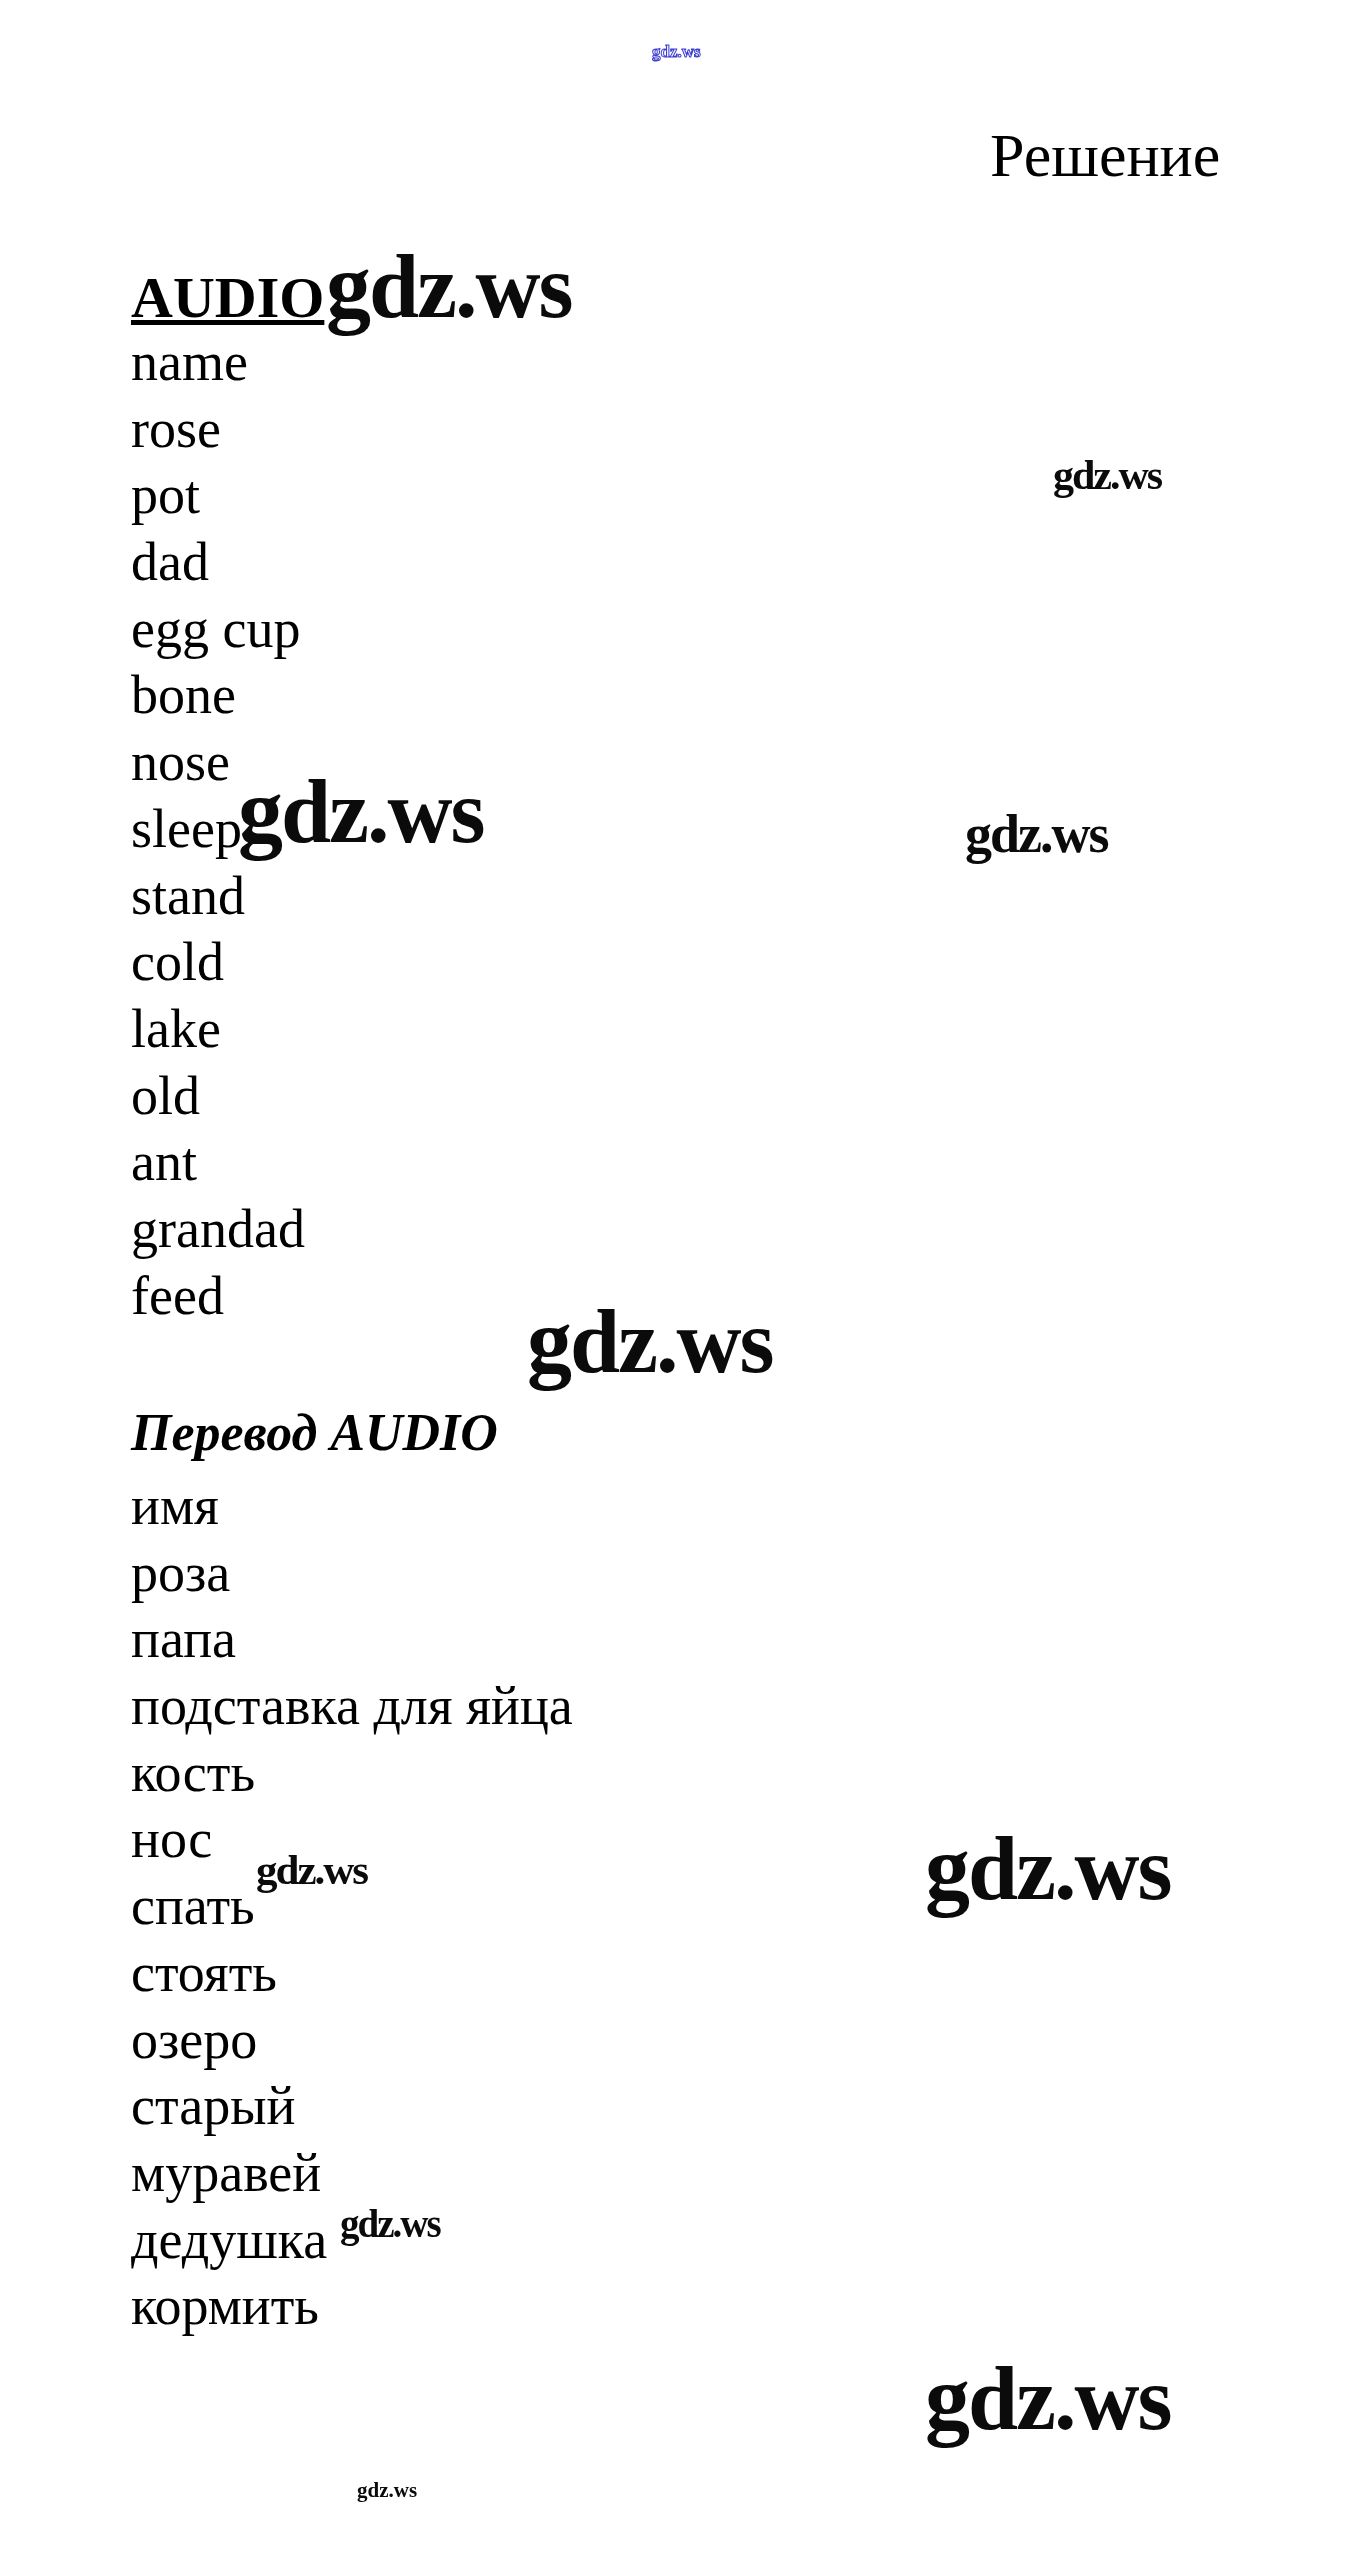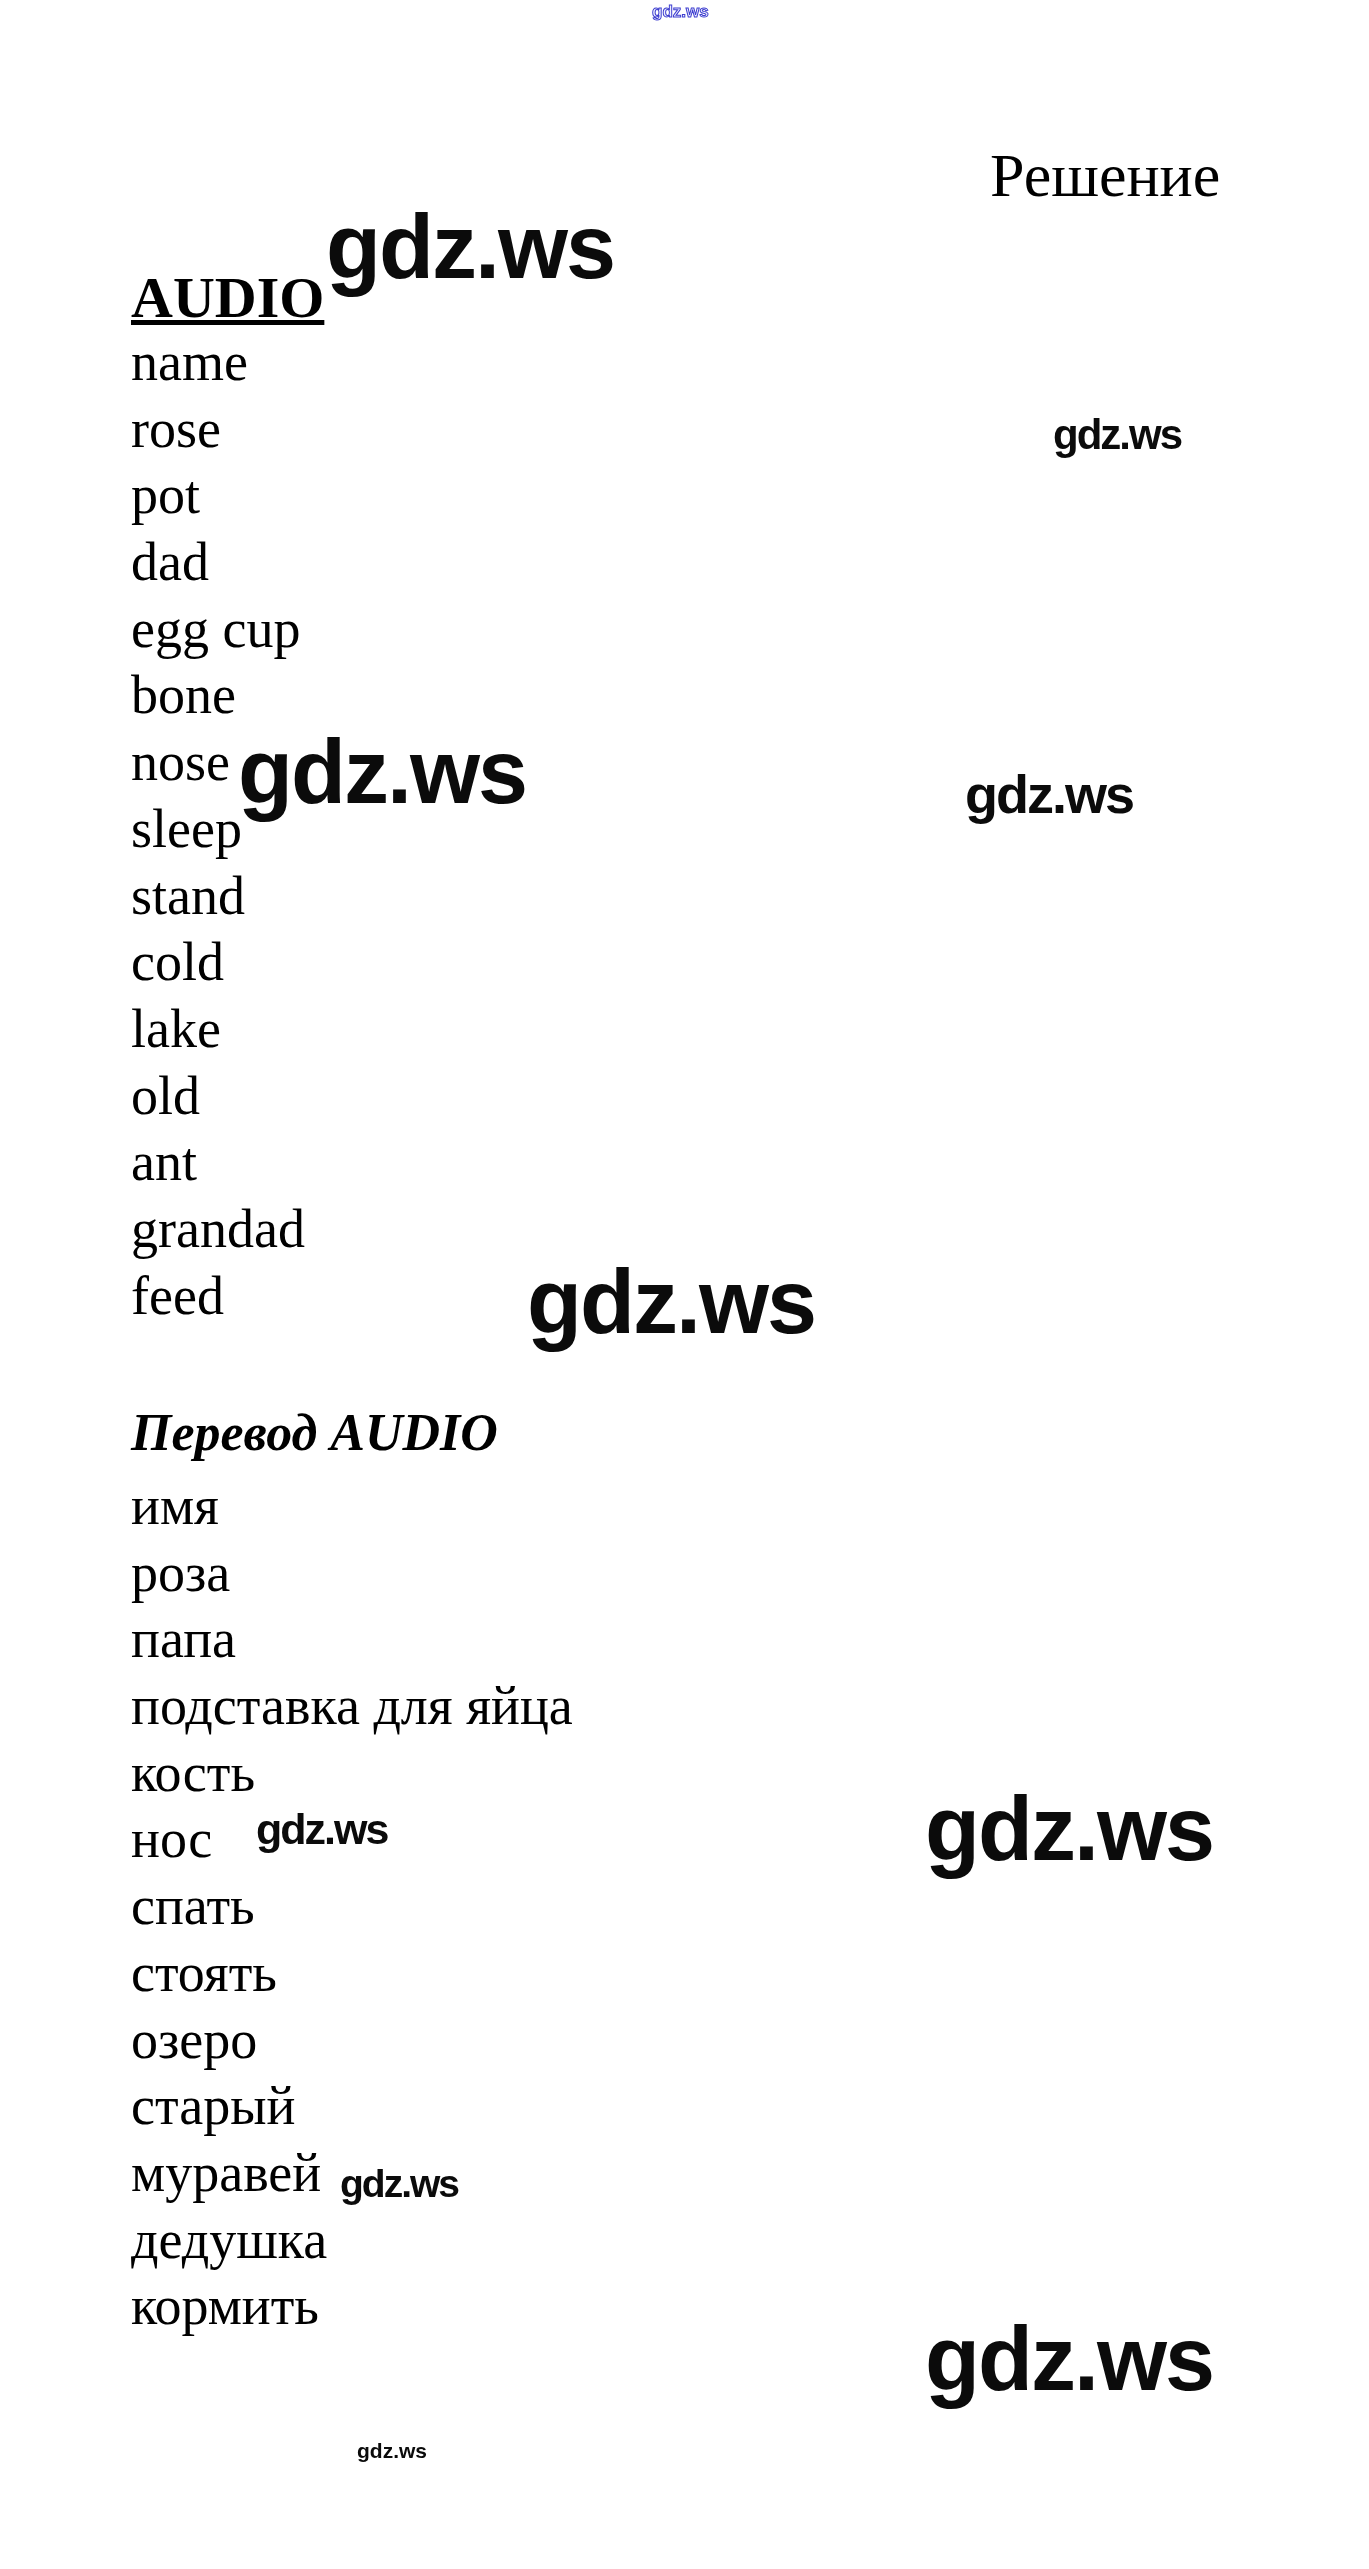--- a/index.html
+++ b/index.html
@@ -32,43 +32,44 @@
   }
   .word-list{
     font-size:54px;
     line-height:66.7px;
     white-space:nowrap;
   }
   .word-list .line{height:66.7px;}
 
   
   .wm{
-    font-family:Liberation Sans, sans-serif;
+    font-family:Liberation Serif, serif;
     font-weight:bold;
     line-height:1;
     color:#0b0b0b;
     letter-spacing:-2px;
     white-space:nowrap;
+    margin-top:40px;
   }
   .wm.big{font-size:90px;}
   .wm.outline{
     font-size:17px;
     letter-spacing:0;
     color:#eef0ff;
     -webkit-text-stroke:1px #3d3dcf;
   }
 </style>
 </head>
 <body>
 
 <div class="page">
 
   <div class="abs wm outline" style="left:652px; top:3px;">gdz.ws</div>
 
-  <div class="abs heading-right" style="left:990px; top:138px;">Решение</div>
+  <div class="abs heading-right" style="left:990px; top:118px;">Решение</div>
 
   <div class="abs wm big" style="left:326px; top:202px;">gdz.ws</div>
 
   <div class="abs section-title" style="left:131px; top:263px;text-decoration:underline;">AUDIO</div>
 
   <div class="abs word-list" style="left:131px; top:329px;">
     <div class="line">name</div>
     <div class="line">rose</div>
     <div class="line">pot</div>
     <div class="line">dad</div>

